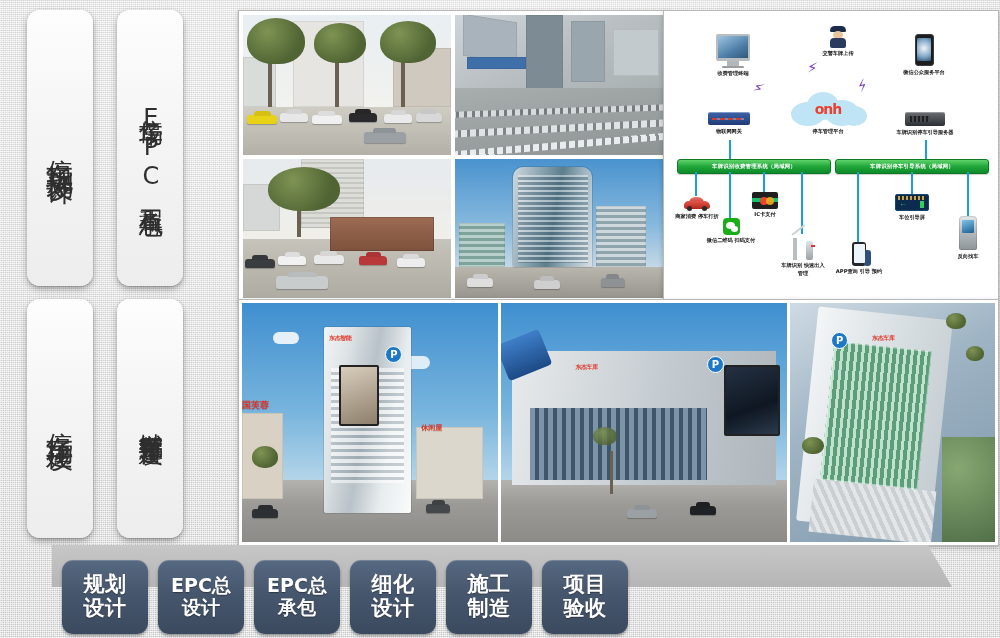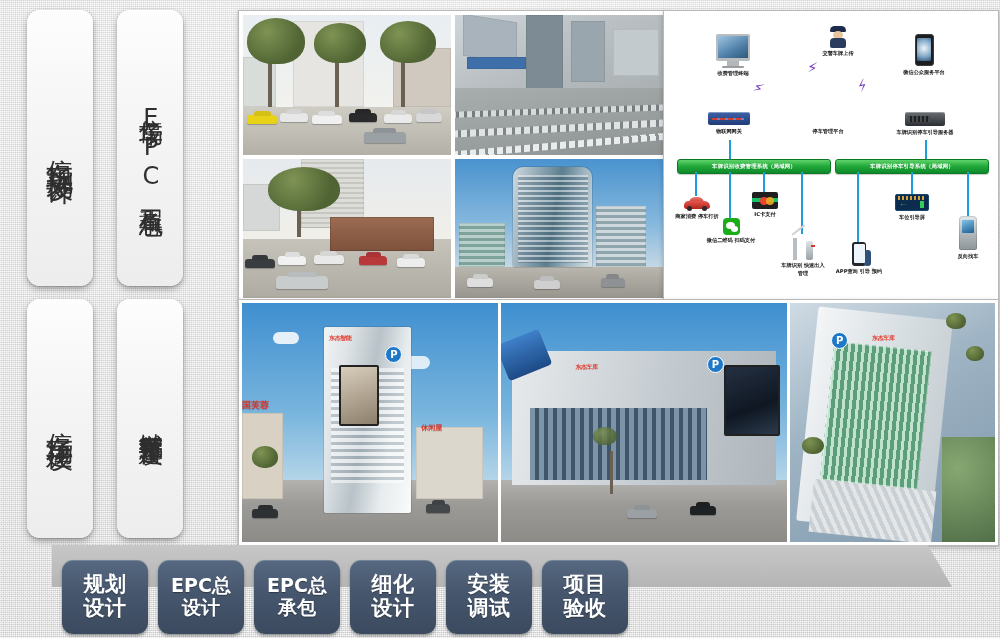--- a/index.html
+++ b/index.html
@@ -330,20 +330,27 @@
     </div>
   </div>
 
   <div class="frame" id="diagram-frame">
     <div class="diagram">
 
       <span class="bolt" style="left:86px;top:66px;transform:rotate(28deg);">⚡</span>
       <span class="bolt" style="left:140px;top:46px;transform:rotate(6deg);">⚡</span>
       <span class="bolt" style="left:190px;top:64px;transform:rotate(-28deg);">⚡</span>
 
+      <div class="cloud" style="left:118px;top:76px;">
+        <i style="left:6px;top:12px;width:34px;height:24px;"></i>
+        <i style="left:22px;top:2px;width:32px;height:28px;"></i>
+        <i style="left:40px;top:10px;width:34px;height:26px;"></i>
+        <i style="left:56px;top:16px;width:26px;height:20px;"></i>
+        <div class="cloudtxt">onh</div>
+      </div>
       <div class="d-node" style="left:108px;top:114px;width:106px;">
         <div class="d-cap">停车管理平台</div>
       </div>
 
       <div class="d-node" style="left:36px;top:20px;width:60px;">
         <div class="monitor" style="margin:0 auto;">
           <div class="mon-screen"></div>
             <div class="mon-stand"></div>
             <div class="mon-base"></div>
         </div>
@@ -519,22 +526,22 @@
     </div>
     <div class="proc-btn lat">
       <span class="l1">EPC总</span>
       <span class="l2">承包</span>
     </div>
     <div class="proc-btn">
       <span class="l1">细化</span>
       <span class="l2">设计</span>
     </div>
     <div class="proc-btn">
-      <span class="l1">安装</span>
-      <span class="l2">调试</span>
+      <span class="l1">施工</span>
+      <span class="l2">制造</span>
     </div>
     <div class="proc-btn">
       <span class="l1">项目</span>
       <span class="l2">验收</span>
     </div>
   </div>
 
 </div>
 
 </body></html>

